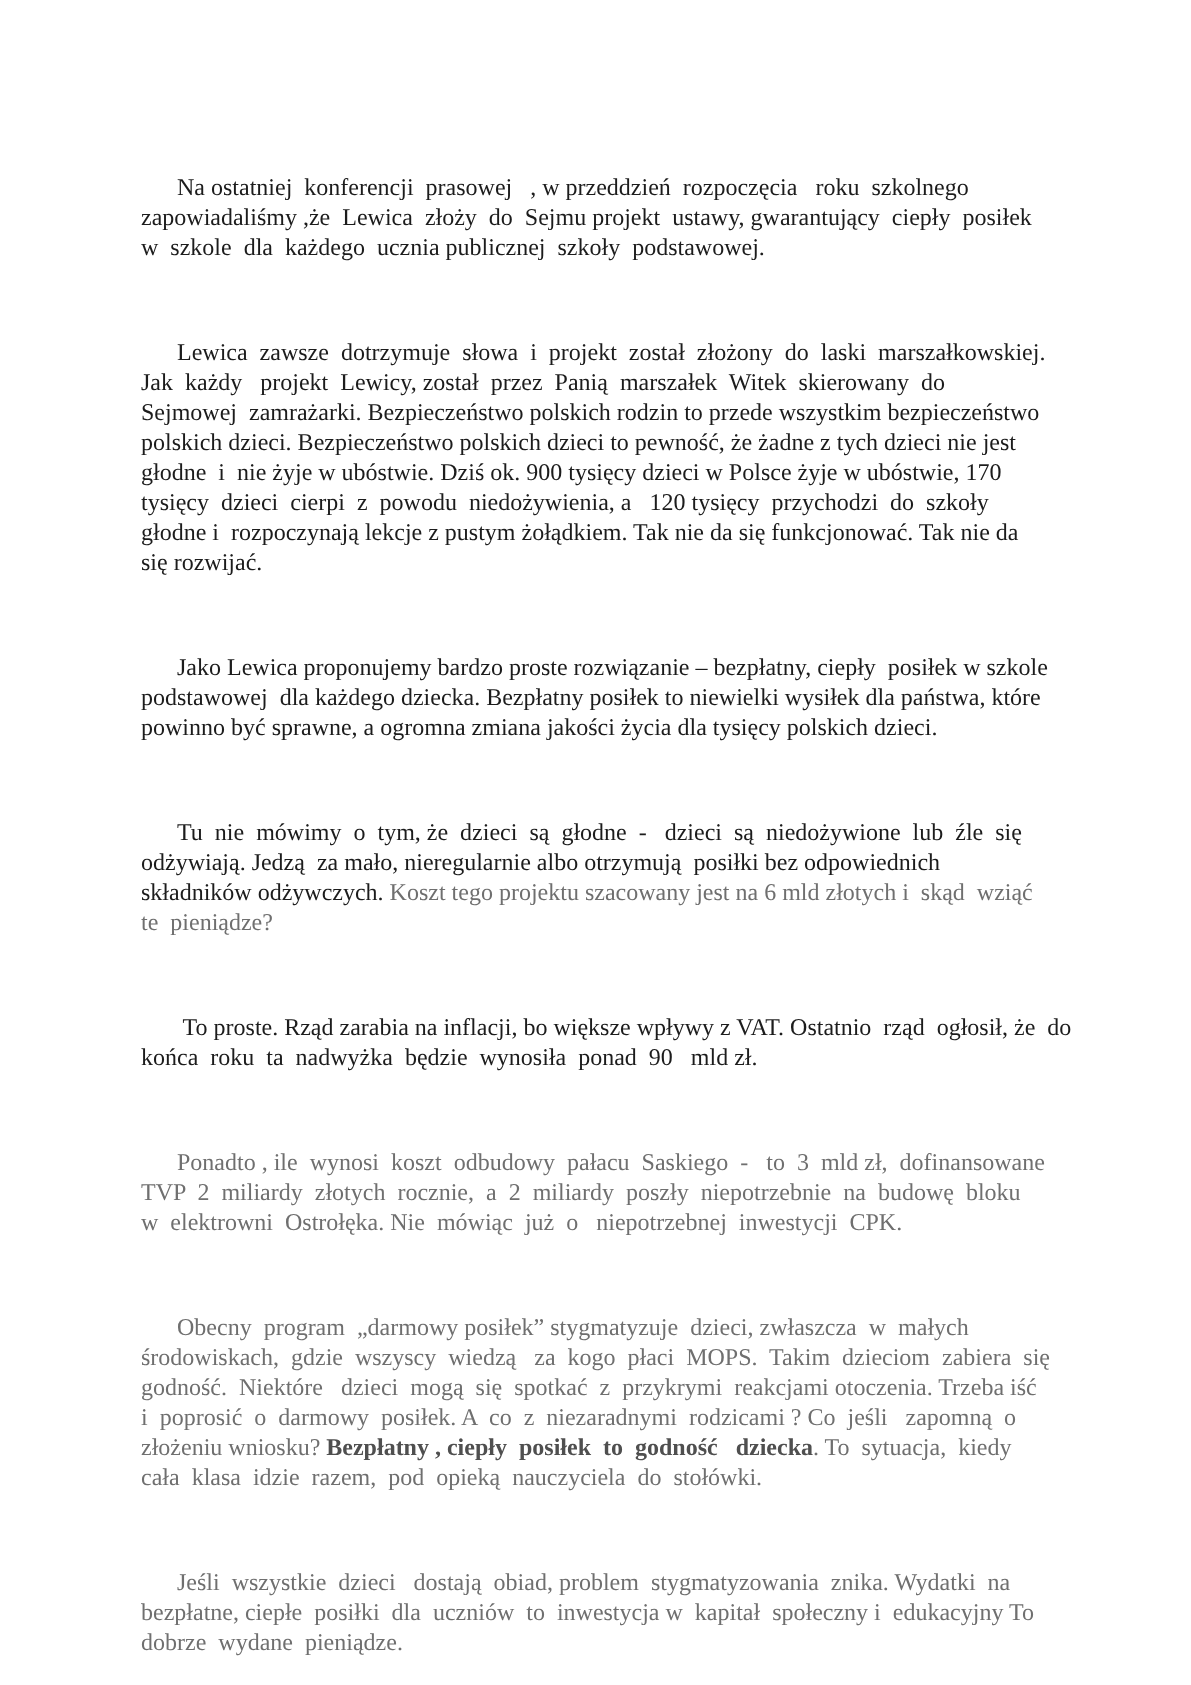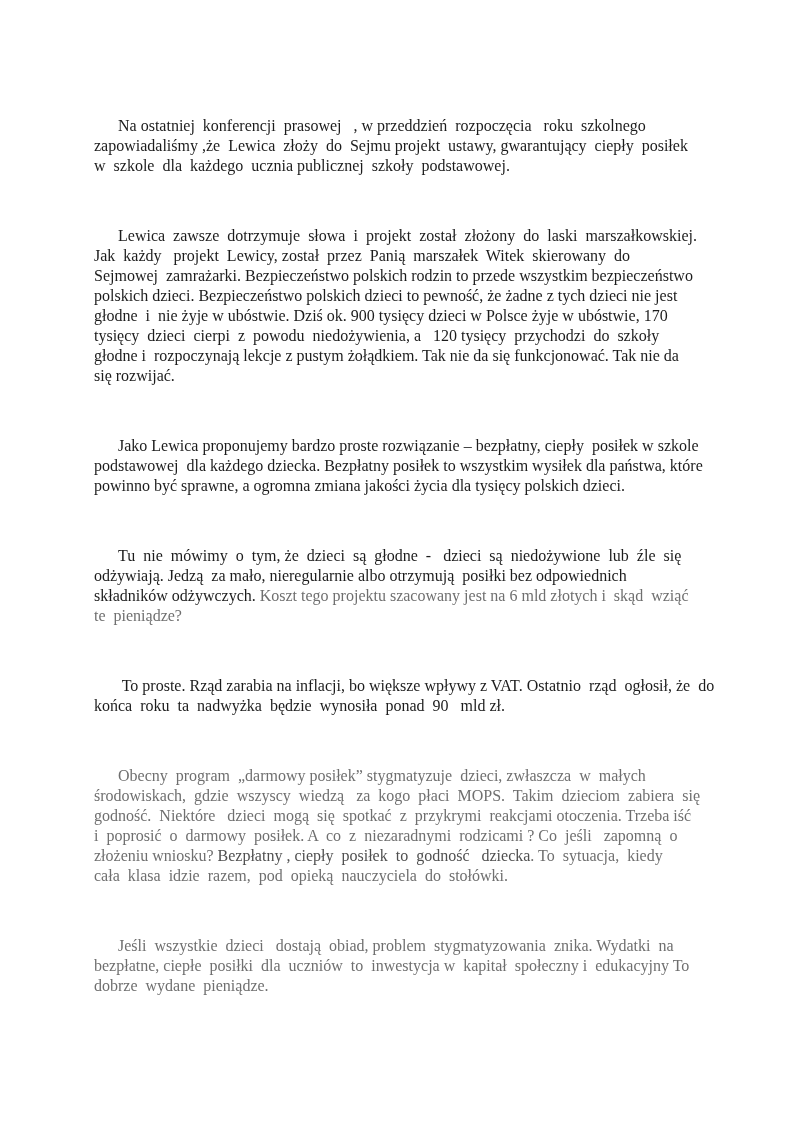--- a/index.html
+++ b/index.html
@@ -26,21 +26,21 @@
     font-size: 16px;
     line-height: 20px;
     color: var(--text-color, #1c1c1c);
     white-space: pre-wrap;
     text-align: left;
   }
   .run { color: inherit; }
   .run.muted { color: var(--muted-color, #6f6f6f); }
   .run.muted-bold {
     color: var(--muted-bold-color, #4f4f4f);
-    font-weight: normal;
+    font-weight: bold;
   }
 </style>
 </head>
 <body>
 
 <div class="page">
   <div class="content">
 
     <p class="para">
       <span class="run">Na ostatniej  konferencji  prasowej   , w przeddzień  rozpoczęcia   roku  szkolnego
@@ -54,36 +54,41 @@
 Sejmowej  zamrażarki. Bezpieczeństwo polskich rodzin to przede wszystkim bezpieczeństwo
 polskich dzieci. Bezpieczeństwo polskich dzieci to pewność, że żadne z tych dzieci nie jest
 głodne  i  nie żyje w ubóstwie. Dziś ok. 900 tysięcy dzieci w Polsce żyje w ubóstwie, 170
 tysięcy  dzieci  cierpi  z  powodu  niedożywienia, a   120 tysięcy  przychodzi  do  szkoły
 głodne i  rozpoczynają lekcje z pustym żołądkiem. Tak nie da się funkcjonować. Tak nie da
 się rozwijać.</span>
     </p>
 
     <p class="para">
       <span class="run">Jako Lewica proponujemy bardzo proste rozwiązanie – bezpłatny, ciepły  posiłek w szkole
-podstawowej  dla każdego dziecka. Bezpłatny posiłek to wszystkim wysiłek dla państwa, które
+podstawowej  dla każdego dziecka. Bezpłatny posiłek to niewielki wysiłek dla państwa, które
 powinno być sprawne, a ogromna zmiana jakości życia dla tysięcy polskich dzieci.</span>
     </p>
 
     <p class="para">
       <span class="run">Tu  nie  mówimy  o  tym, że  dzieci  są  głodne  -   dzieci  są  niedożywione  lub  źle  się
 odżywiają. Jedzą  za mało, nieregularnie albo otrzymują  posiłki bez odpowiednich
 składników odżywczych. </span><span class="run muted">Koszt tego projektu szacowany jest na 6 mld złotych i  skąd  wziąć
 te  pieniądze?</span>
     </p>
 
     <p class="para">
       <span class="run"> To proste. Rząd zarabia na inflacji, bo większe wpływy z VAT. Ostatnio  rząd  ogłosił, że  do
 końca  roku  ta  nadwyżka  będzie  wynosiła  ponad  90   mld zł.</span>
     </p>
 
+    <p class="para">
+      <span class="run muted">Ponadto , ile  wynosi  koszt  odbudowy  pałacu  Saskiego  -   to  3  mld zł,  dofinansowane
+TVP  2  miliardy  złotych  rocznie,  a  2  miliardy  poszły  niepotrzebnie  na  budowę  bloku
+w  elektrowni  Ostrołęka. Nie  mówiąc  już  o   niepotrzebnej  inwestycji  CPK.</span>
+    </p>
 
     <p class="para">
       <span class="run muted">Obecny  program  „darmowy posiłek” stygmatyzuje  dzieci, zwłaszcza  w  małych
 środowiskach,  gdzie  wszyscy  wiedzą   za  kogo  płaci  MOPS.  Takim  dzieciom  zabiera  się
 godność.  Niektóre   dzieci  mogą  się  spotkać  z  przykrymi  reakcjami otoczenia. Trzeba iść
 i  poprosić  o  darmowy  posiłek. A  co  z  niezaradnymi  rodzicami ? Co  jeśli   zapomną  o
 złożeniu wniosku? </span><span class="run muted-bold">Bezpłatny , ciepły  posiłek  to  godność   dziecka</span><span class="run muted">. To  sytuacja,  kiedy
 cała  klasa  idzie  razem,  pod  opieką  nauczyciela  do  stołówki.</span>
     </p>
 

